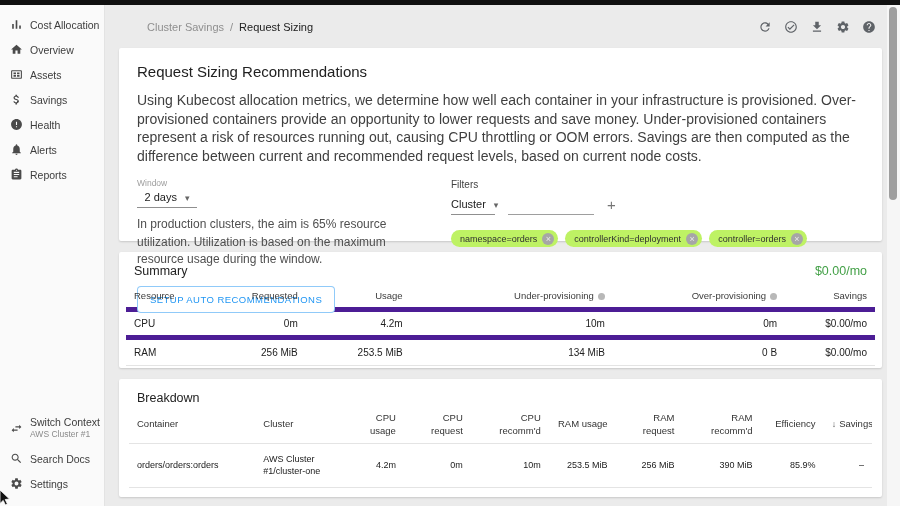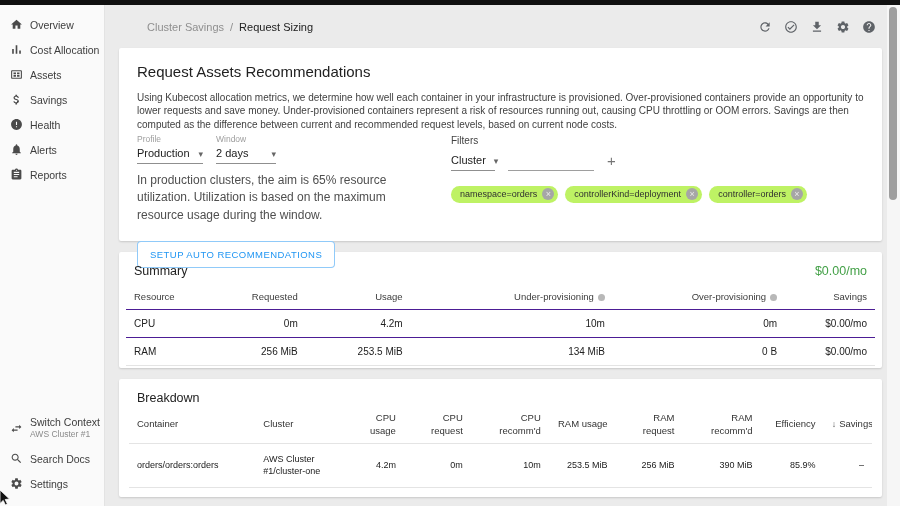--- a/index.html
+++ b/index.html
@@ -30,29 +30,29 @@
   .actions { display:flex; align-items:center; gap:12px; }
   .action-btn { width:14px; height:14px; cursor:pointer; display:flex; }
   .action-btn svg { width:14px; height:14px; fill:#5f6368; }
 
   .card { background:#fff; margin:0 18px 11px 13px; border-radius:2px;
           box-shadow:0 1px 2px rgba(0,0,0,.15); }
 
   
   .card-reco { height:193px; padding:13px 18px 10px; }
   .reco-title { font-size:15px; font-weight:500; color:#212121; margin:2px 0 11px; }
-  .reco-desc { font-size:10px; color:#3f3f3f; line-height:1.33; margin-bottom:3px; }
+  .reco-desc { font-size:14px; color:#3f3f3f; line-height:1.33; margin-bottom:13px; }
   .controls-row { display:flex; }
   .left-col { width:314px; flex:none; }
   .fields { display:flex; gap:13px; }
   .field { display:flex; flex-direction:column; cursor:pointer; }
   .field-label { font-size:8.5px; color:#9e9e9e; margin-bottom:3px; }
   .field-value { font-size:11px; color:#212121; border-bottom:1px solid #8f8f8f;
                  padding-bottom:4px; display:flex; align-items:center; justify-content:space-between; }
-  .fv-profile { width:66px; } .fv-window { width:60px; }
+  .fv-profile { width:66px; } .fv-window { width:60px;justify-content:center; }
   .dd-arrow::after { content:"▾"; font-size:9px; color:#666; margin-left:8px; }
   .helper { font-size:12px; color:#4f4f4f; line-height:1.45; margin-top:8px; width:288px; }
   .setup-btn { margin-top:17px; background:#fff; border:1px solid rgba(33,150,243,.5);
                border-radius:4px; color:#2196f3; font-size:9.5px; font-weight:500;
                letter-spacing:.45px; padding:7px 12px; cursor:pointer;
                font-family:"Liberation Sans", sans-serif; }
   .right-col { flex:1; padding-top:1px; }
   .filters-label { display:block; font-size:10px; color:#424242; margin-bottom:7px; }
   .filter-row { display:flex; align-items:flex-end; gap:13px; }
   .filter-type { font-size:11px; color:#212121; border-bottom:1px solid #8f8f8f;
@@ -74,21 +74,21 @@
   .card-head { display:flex; justify-content:space-between; align-items:center;
                padding:0 8px; margin:2px 0 7px; }
   .card-h2 { font-size:12.5px; font-weight:500; color:#212121; }
   .total-green { font-size:12.5px; color:#43a047; }
   table { width:100%; border-collapse:collapse; table-layout:fixed; }
   th, td { padding:0 8px; text-align:right; overflow:hidden; }
   th.l, td.l { text-align:left; }
   .sum-table thead th { height:24px; font-size:9.5px; font-weight:500; color:#3c3c3c;
                         vertical-align:middle; }
   .sum-table tbody td { height:28px; font-size:10px; color:#212121; vertical-align:middle;
-                        border-top:1px solid #4c1d95; }
+                        border-top:5px solid #4c1d95; }
   .sum-table tbody tr:last-child td { border-bottom:1px solid #e4e4e4; }
   .info-dot { display:inline-block; width:7px; height:7px; border-radius:50%;
               background:#b8b8b8; margin-left:4px; vertical-align:middle; cursor:pointer; }
 
   .card-breakdown { height:118px; padding:10px 10px 0; margin-bottom:0; overflow:hidden; }
   .bd-title { padding:0 8px; margin:2px 0 2px; }
   .bd-table thead th { height:36px; font-size:9.5px; font-weight:500; color:#333;
                        line-height:1.35; vertical-align:middle; border-bottom:1px solid #e4e4e4;
                        cursor:pointer; }
   .bd-table tbody td { height:44px; font-size:9px; color:#212121; line-height:1.35;
@@ -105,29 +105,29 @@
 </head>
 <body>
 
 <div class="screen">
   <div class="topbar"></div>
 
   <aside class="sidebar">
     <nav>
       <div class="nav-item">
         <svg viewBox="0 0 24 24">
+            <path d="M4 20h3v-9H4zM10.5 20h3V4h-3zM17 20h3v-6h-3z"></path>
+          </svg>
+        <span>Cost Allocation</span>
+      </div>
+      <div class="nav-item">
+        <svg viewBox="0 0 24 24">
             <path d="M10 20v-6h4v6h5v-8h3L12 3 2 12h3v8z"></path>
           </svg>
         <span>Overview</span>
-      </div>
-      <div class="nav-item">
-        <svg viewBox="0 0 24 24">
-            <path d="M4 20h3v-9H4zM10.5 20h3V4h-3zM17 20h3v-6h-3z"></path>
-          </svg>
-        <span>Cost Allocation</span>
       </div>
       <div class="nav-item">
         <svg viewBox="0 0 24 24">
             <path d="M20 4H4c-1.1 0-2 .9-2 2v12c0 1.1.9 2 2 2h16c1.1 0 2-.9 2-2V6c0-1.1-.9-2-2-2zm0 14H4V6h16v12zM6.5 8.5h4.5v3H6.5zm6.5 0h4.5v3H13zm-6.5 4.5h4.5v3H6.5zm6.5 0h4.5v3H13z"></path>
           </svg>
         <span>Assets</span>
       </div>
       <div class="nav-item">
         <svg viewBox="0 0 24 24">
             <path d="M11.8 10.9c-2.27-.59-3-1.2-3-2.15 0-1.09 1.01-1.85 2.7-1.85 1.78 0 2.44.85 2.5 2.1h2.21c-.07-1.72-1.12-3.3-3.21-3.81V3h-3v2.16c-1.94.42-3.5 1.68-3.5 3.61 0 2.31 1.91 3.46 4.7 4.13 2.5.6 3 1.48 3 2.41 0 .69-.49 1.79-2.7 1.79-2.06 0-2.87-.92-2.98-2.1H6.32c.12 2.19 1.76 3.42 3.68 3.83V21h3v-2.15c1.95-.37 3.5-1.5 3.5-3.55 0-2.84-2.43-3.81-4.7-4.4z"></path>
@@ -208,32 +208,25 @@
         </span>
         <span class="action-btn">
           <svg viewBox="0 0 24 24">
               <path d="M12 2C6.48 2 2 6.48 2 12s4.48 10 10 10 10-4.48 10-10S17.52 2 12 2zm1 17h-2v-2h2v2zm2.07-7.75l-.9.92C13.45 12.9 13 13.5 13 15h-2v-.5c0-1.1.45-2.1 1.17-2.83l1.24-1.26c.37-.36.59-.86.59-1.41 0-1.1-.9-2-2-2s-2 .9-2 2H8c0-2.21 1.79-4 4-4s4 1.79 4 4c0 .88-.36 1.68-.93 2.25z"></path>
             </svg>
         </span>
       </div>
     </div>
 
     <section class="card card-reco">
-      <h1 class="reco-title">Request Assets Recommendations</h1>
+      <h1 class="reco-title">Request Sizing Recommendations</h1>
       <p class="reco-desc">Using Kubecost allocation metrics, we determine how well each container in your infrastructure is provisioned. Over-provisioned containers provide an opportunity to lower requests and save money. Under-provisioned containers represent a risk of resources running out, causing CPU throttling or OOM errors. Savings are then computed as the difference between current and recommended request levels, based on current node costs.</p>
       <div class="controls-row">
         <div class="left-col">
           <div class="fields">
-            <div class="field">
-              <span class="field-label">Profile</span>
-              <span class="field-value fv-profile">
-                  <span>Production</span>
-                  <span class="dd-arrow"></span>
-                </span>
-            </div>
             <div class="field">
               <span class="field-label">Window</span>
               <span class="field-value fv-window">
                   <span>2 days</span>
                   <span class="dd-arrow"></span>
                 </span>
             </div>
           </div>
           <p class="helper">In production clusters, the aim is 65% resource utilization. Utilization is based on the maximum resource usage during the window.</p>
           <button class="setup-btn">SETUP AUTO RECOMMENDATIONS</button>

